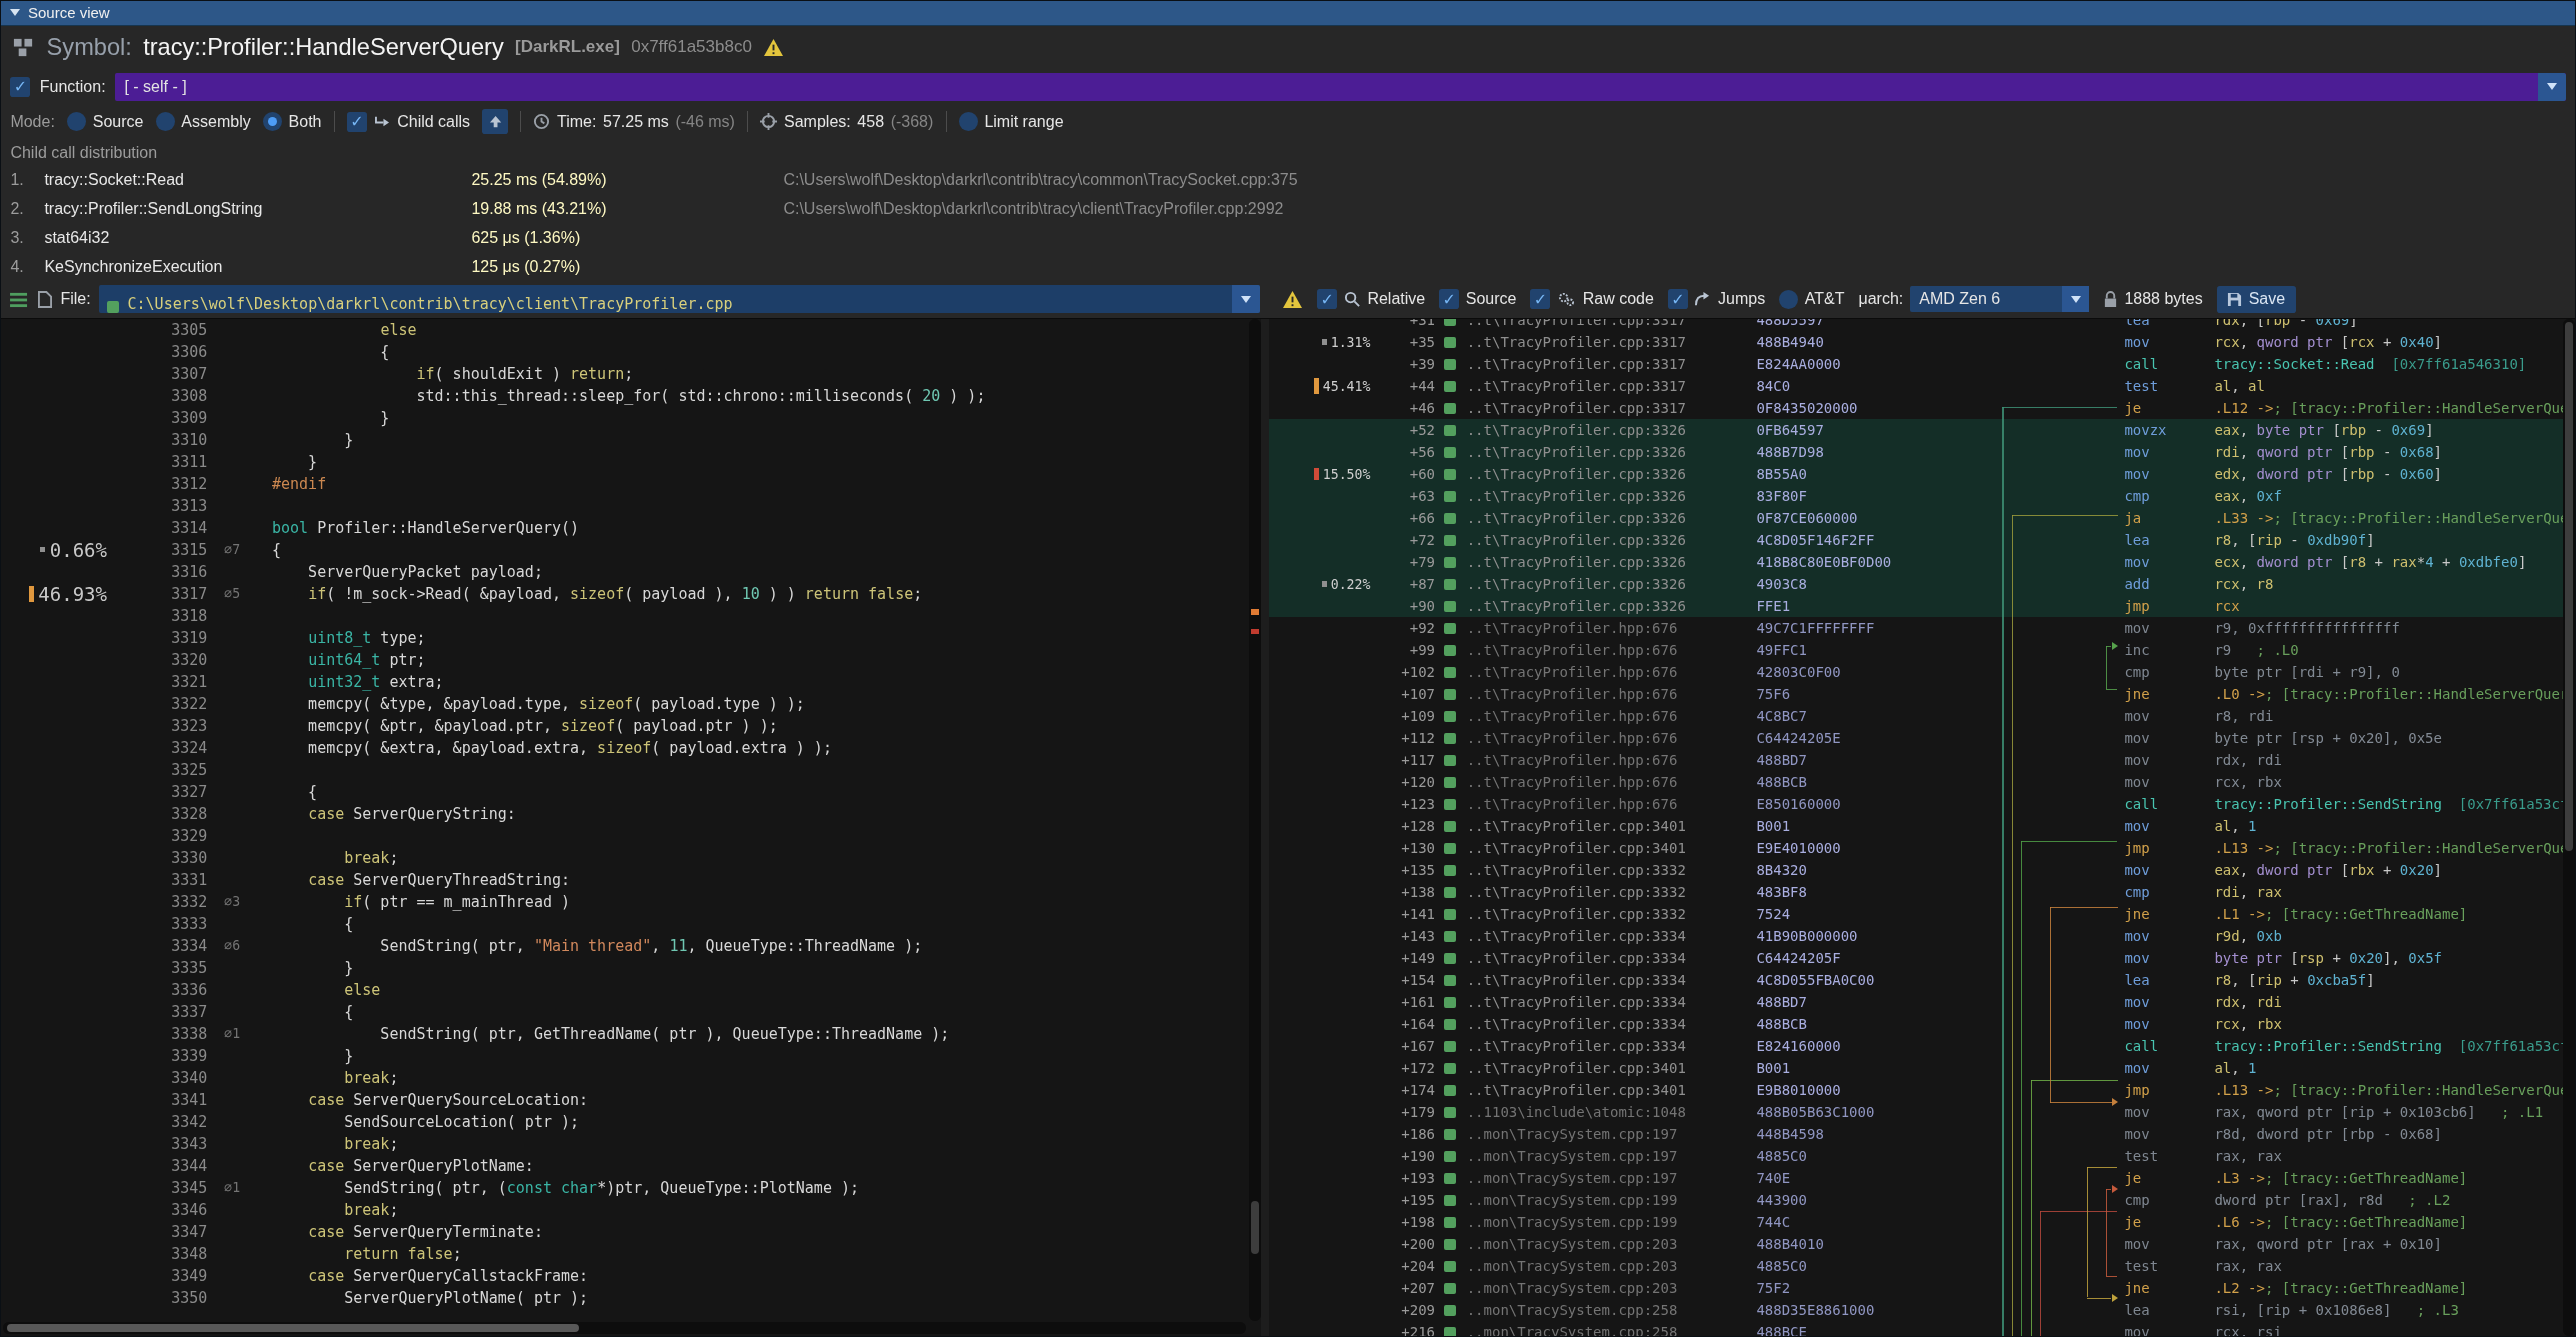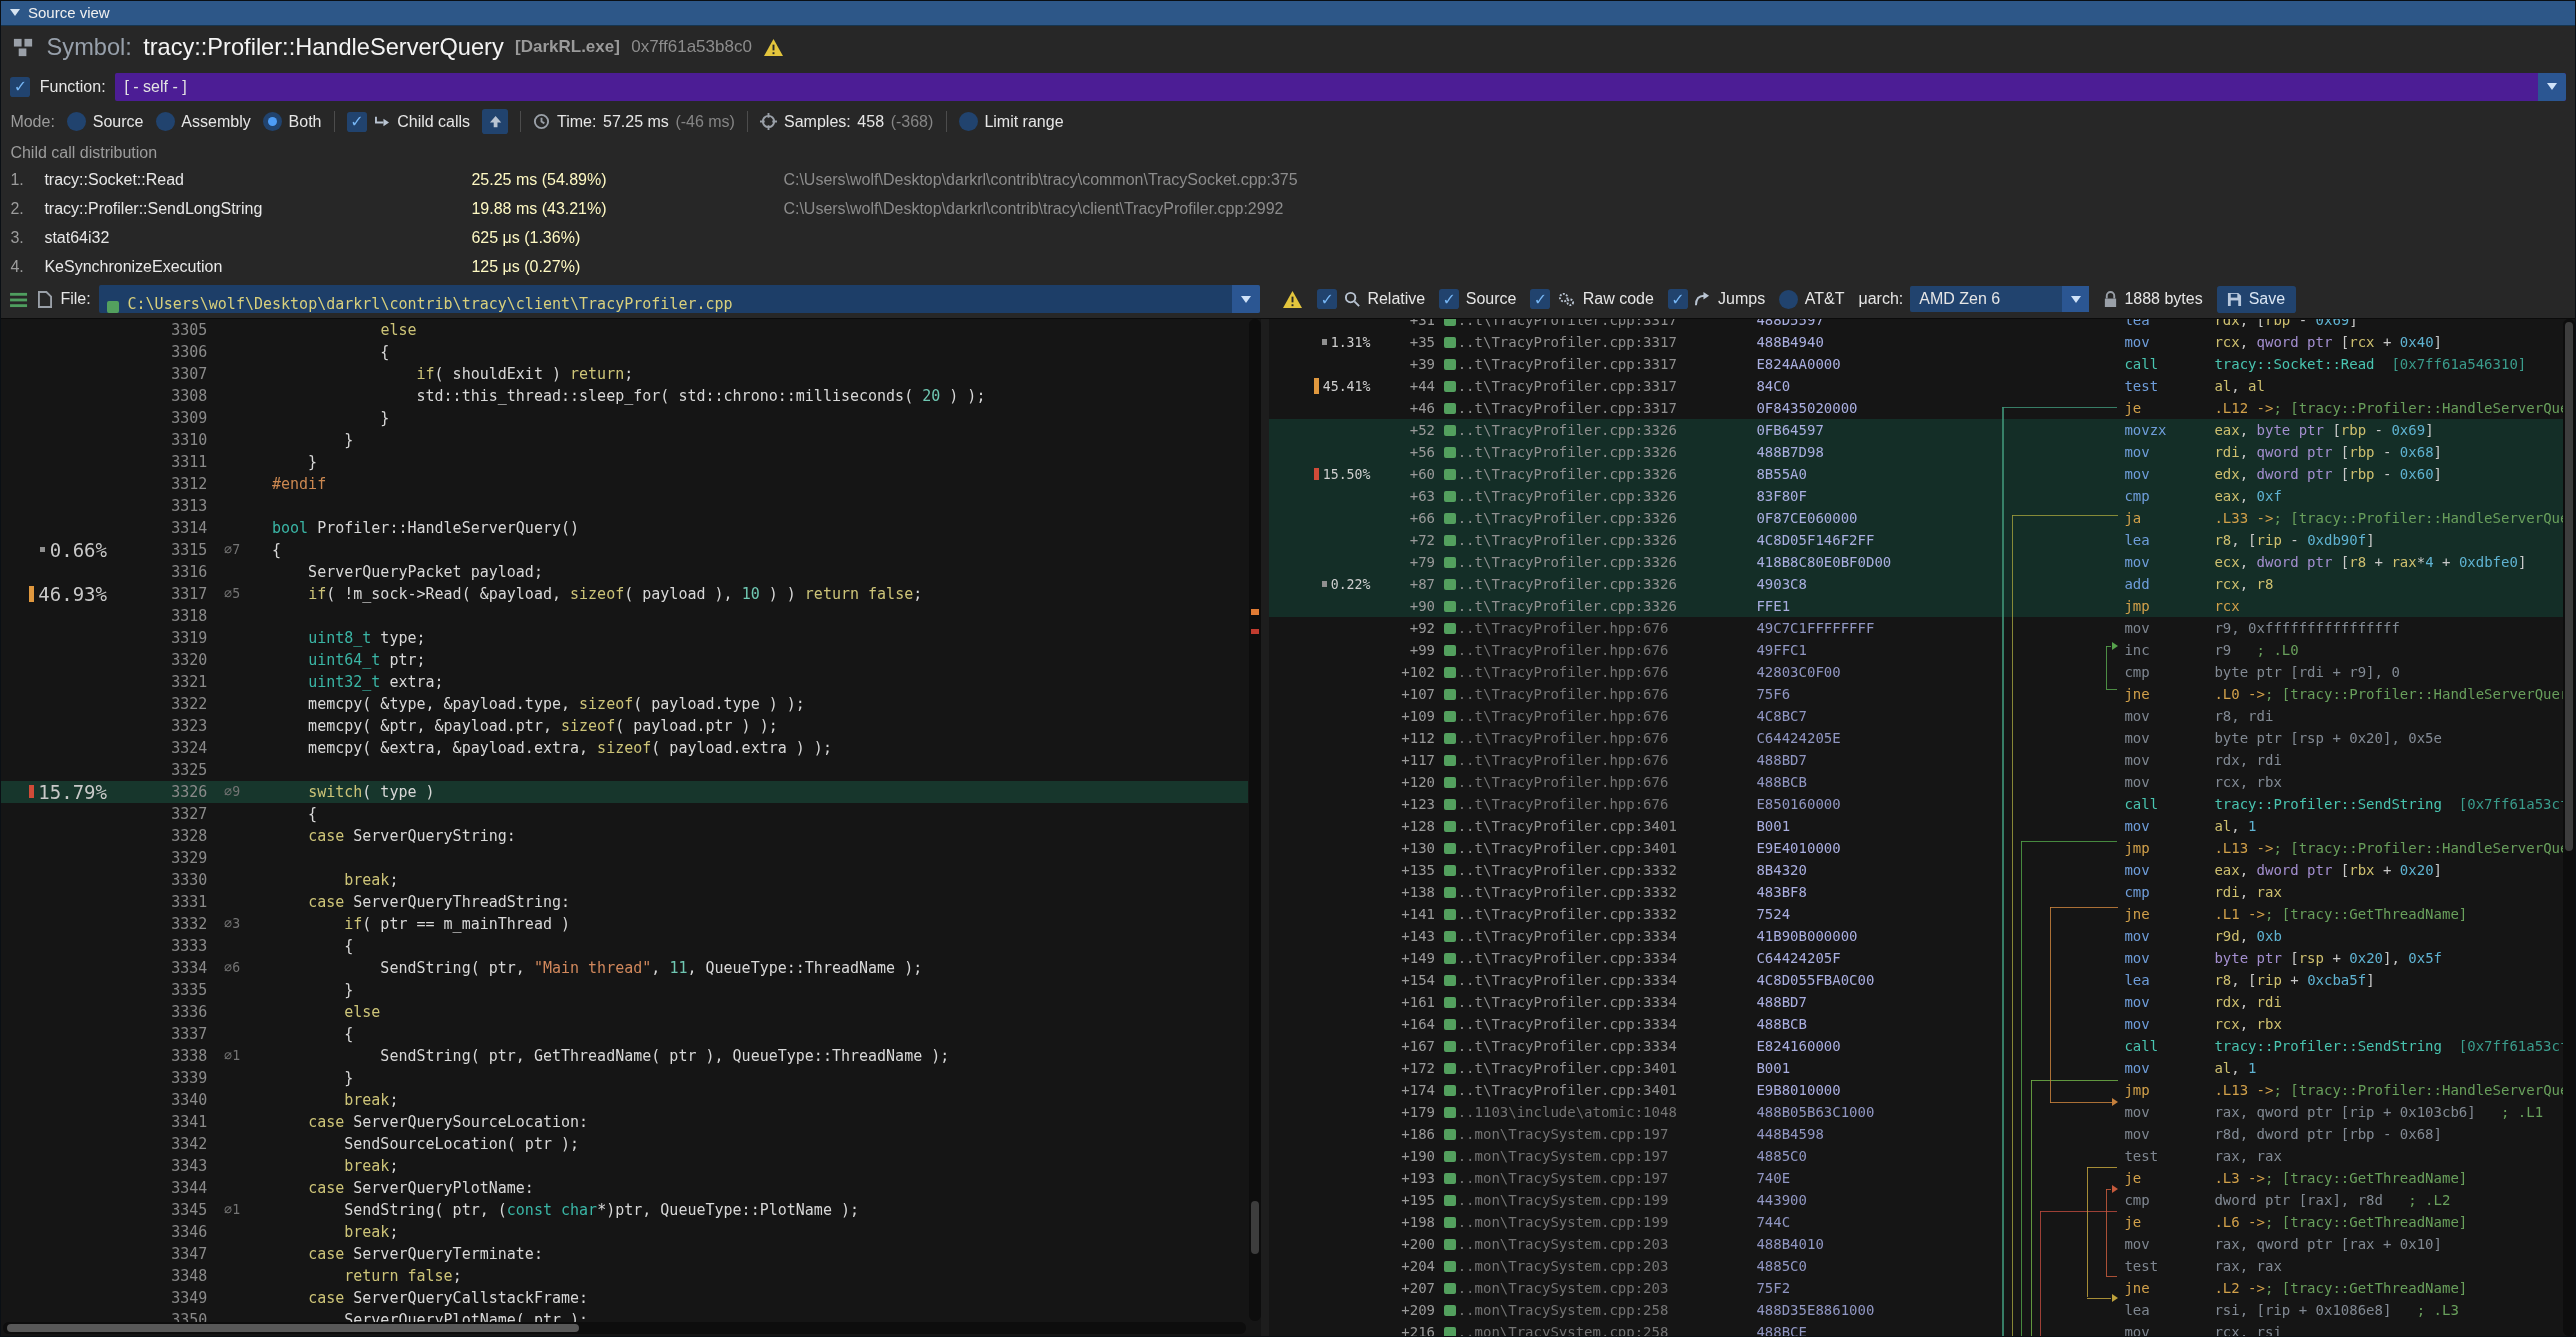--- a/index.html
+++ b/index.html
@@ -83,21 +83,21 @@
   .bar.orange{height:16px;background:#e0983e}
   .bar.red{height:12.3px;background:#d04b38}
   .bar.gray{height:5.7px;background:#8f8f8f}
 
   
   #asm-rows{position:absolute;inset:0 12.3px 0 0;margin-top:-9.4px}
   .asm-row{height:22px;display:flex;align-items:center;font:14px "DejaVu Sans Mono",monospace;white-space:pre;padding-left:3.8px}
   .asm-row.hl{background:#142e27}
   .a-pct{width:98px;flex:none;display:flex;justify-content:flex-end;align-items:center;gap:3.8px;color:#cfcfcf;font-size:13.2px}
   .a-off{width:74px;flex:none;text-align:right;color:#9a9a9a;padding-right:9.4px}
-  .a-loc{width:312px;flex:none;display:flex;align-items:center;gap:2px;color:#8f8f8f;overflow:hidden}
+  .a-loc{width:312px;flex:none;display:flex;align-items:center;gap:11px;color:#8f8f8f;overflow:hidden}
   .asm-row.dim .a-loc{color:#747474}
   .loc-ico{width:11.3px;height:11.3px;flex:none;background:#53a05e;border-radius:1.9px}
   .a-bytes{width:236px;flex:none;color:#a9aee0;overflow:hidden}
   .asm-row.dim .a-bytes{color:#9096c2}
   .a-gap{width:132px;flex:none}
   .a-mn{width:90px;flex:none}
   .mn-op{color:#6f9edb}.mn-call{color:#49c5b1}.mn-jmp{color:#d2a14a}.mn-dim{color:#7f8791}
   .a-opsc{flex:1;overflow:hidden}
   .a-call{color:#49c5b1}.a-calladdr{color:#3a9c8c}
   .a-jmp{color:#d2a14a}
@@ -336,21 +336,20 @@
           <div class="src-row"><span class="s-pct"><span></span></span><span class="s-num">3316</span><span class="s-mark"></span><span class="s-code">    ServerQueryPacket payload;</span></div>
           <div class="src-row"><span class="s-pct"><span class="bar orange"></span><span>46.93%</span></span><span class="s-num">3317</span><span class="s-mark">⌀5</span><span class="s-code">    <span class="c-kw">if</span>( !m_sock-&gt;Read( &amp;payload, <span class="c-kw">sizeof</span>( payload ), <span class="c-num">10</span> ) ) <span class="c-kw">return</span> <span class="c-kw">false</span>;</span></div>
           <div class="src-row"><span class="s-pct"><span></span></span><span class="s-num">3318</span><span class="s-mark"></span><span class="s-code"></span></div>
           <div class="src-row"><span class="s-pct"><span></span></span><span class="s-num">3319</span><span class="s-mark"></span><span class="s-code">    <span class="c-ty">uint8_t</span> type;</span></div>
           <div class="src-row"><span class="s-pct"><span></span></span><span class="s-num">3320</span><span class="s-mark"></span><span class="s-code">    <span class="c-ty">uint64_t</span> ptr;</span></div>
           <div class="src-row"><span class="s-pct"><span></span></span><span class="s-num">3321</span><span class="s-mark"></span><span class="s-code">    <span class="c-ty">uint32_t</span> extra;</span></div>
           <div class="src-row"><span class="s-pct"><span></span></span><span class="s-num">3322</span><span class="s-mark"></span><span class="s-code">    memcpy( &amp;type, &amp;payload.type, <span class="c-kw">sizeof</span>( payload.type ) );</span></div>
           <div class="src-row"><span class="s-pct"><span></span></span><span class="s-num">3323</span><span class="s-mark"></span><span class="s-code">    memcpy( &amp;ptr, &amp;payload.ptr, <span class="c-kw">sizeof</span>( payload.ptr ) );</span></div>
           <div class="src-row"><span class="s-pct"><span></span></span><span class="s-num">3324</span><span class="s-mark"></span><span class="s-code">    memcpy( &amp;extra, &amp;payload.extra, <span class="c-kw">sizeof</span>( payload.extra ) );</span></div>
           <div class="src-row"><span class="s-pct"><span></span></span><span class="s-num">3325</span><span class="s-mark"></span><span class="s-code"></span></div>
-          <div class="src-row hl"><span class="s-pct"><span class="bar red"></span><span>15.79%</span></span><span class="s-num">3326</span><span class="s-mark">⌀9</span><span class="s-code">    <span class="c-kw">switch</span>( type )</span></div>
           <div class="src-row"><span class="s-pct"><span></span></span><span class="s-num">3327</span><span class="s-mark"></span><span class="s-code">    {</span></div>
           <div class="src-row"><span class="s-pct"><span></span></span><span class="s-num">3328</span><span class="s-mark"></span><span class="s-code">    <span class="c-kw">case</span> ServerQueryString:</span></div>
           <div class="src-row"><span class="s-pct"><span></span></span><span class="s-num">3329</span><span class="s-mark"></span></div>
           <div class="src-row"><span class="s-pct"><span></span></span><span class="s-num">3330</span><span class="s-mark"></span><span class="s-code">        <span class="c-kw">break</span>;</span></div>
           <div class="src-row"><span class="s-pct"><span></span></span><span class="s-num">3331</span><span class="s-mark"></span><span class="s-code">    <span class="c-kw">case</span> ServerQueryThreadString:</span></div>
           <div class="src-row"><span class="s-pct"><span></span></span><span class="s-num">3332</span><span class="s-mark">⌀3</span><span class="s-code">        <span class="c-kw">if</span>( ptr == m_mainThread )</span></div>
           <div class="src-row"><span class="s-pct"><span></span></span><span class="s-num">3333</span><span class="s-mark"></span><span class="s-code">        {</span></div>
           <div class="src-row"><span class="s-pct"><span></span></span><span class="s-num">3334</span><span class="s-mark">⌀6</span><span class="s-code">            SendString( ptr, <span class="c-str">"Main thread"</span>, <span class="c-num">11</span>, QueueType::ThreadName );</span></div>
           <div class="src-row"><span class="s-pct"><span></span></span><span class="s-num">3335</span><span class="s-mark"></span><span class="s-code">        }</span></div>
           <div class="src-row"><span class="s-pct"><span></span></span><span class="s-num">3336</span><span class="s-mark"></span><span class="s-code">        <span class="c-kw">else</span></span></div>

